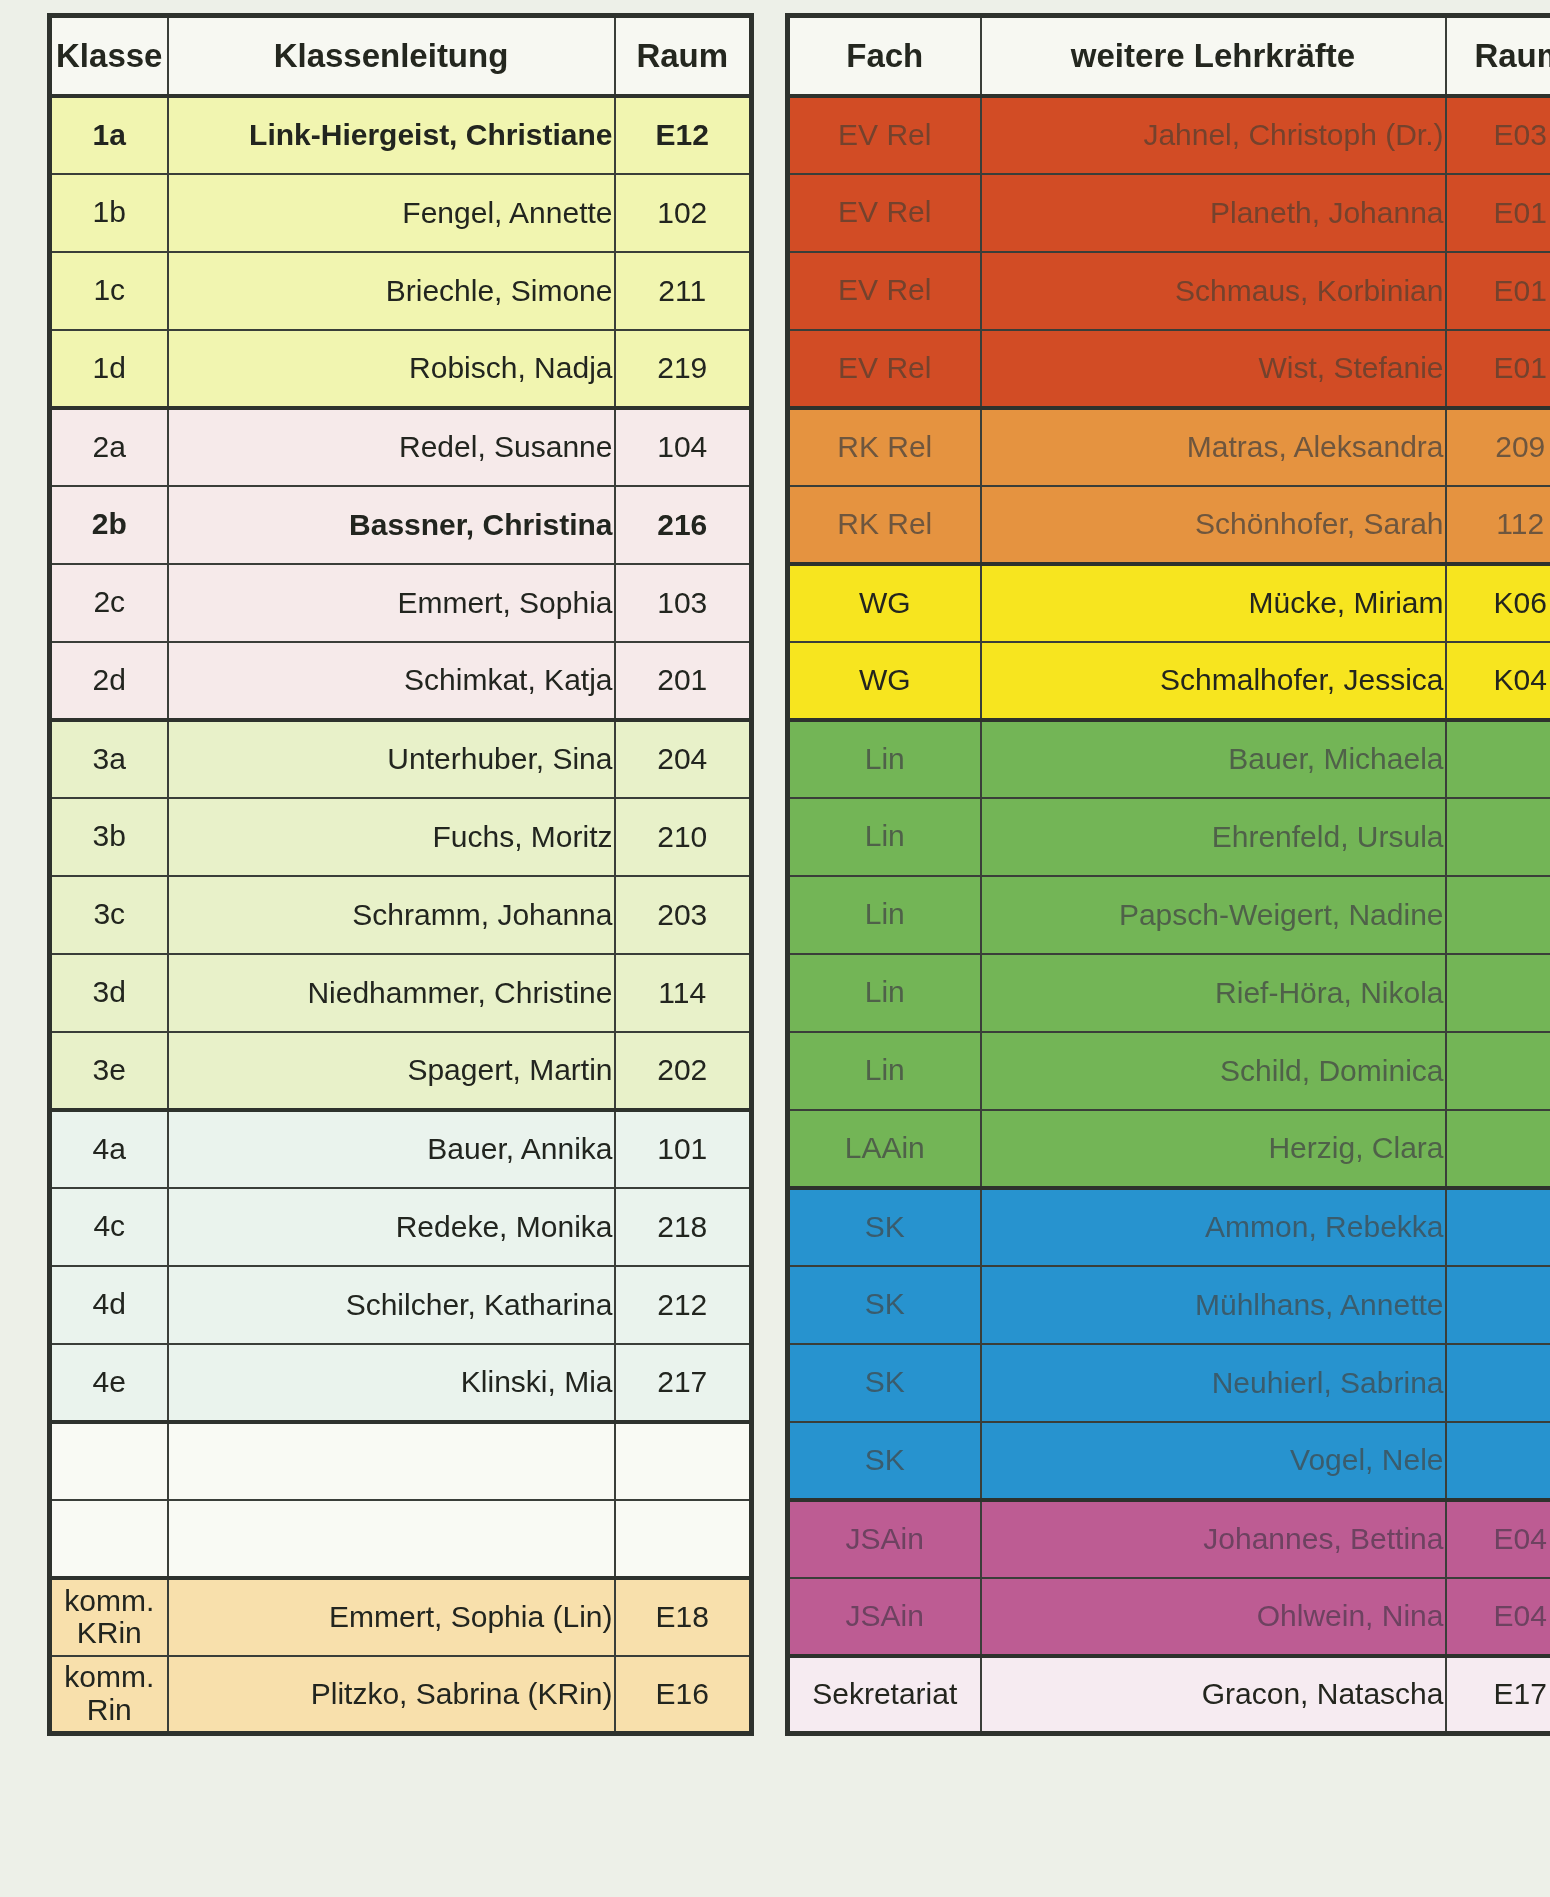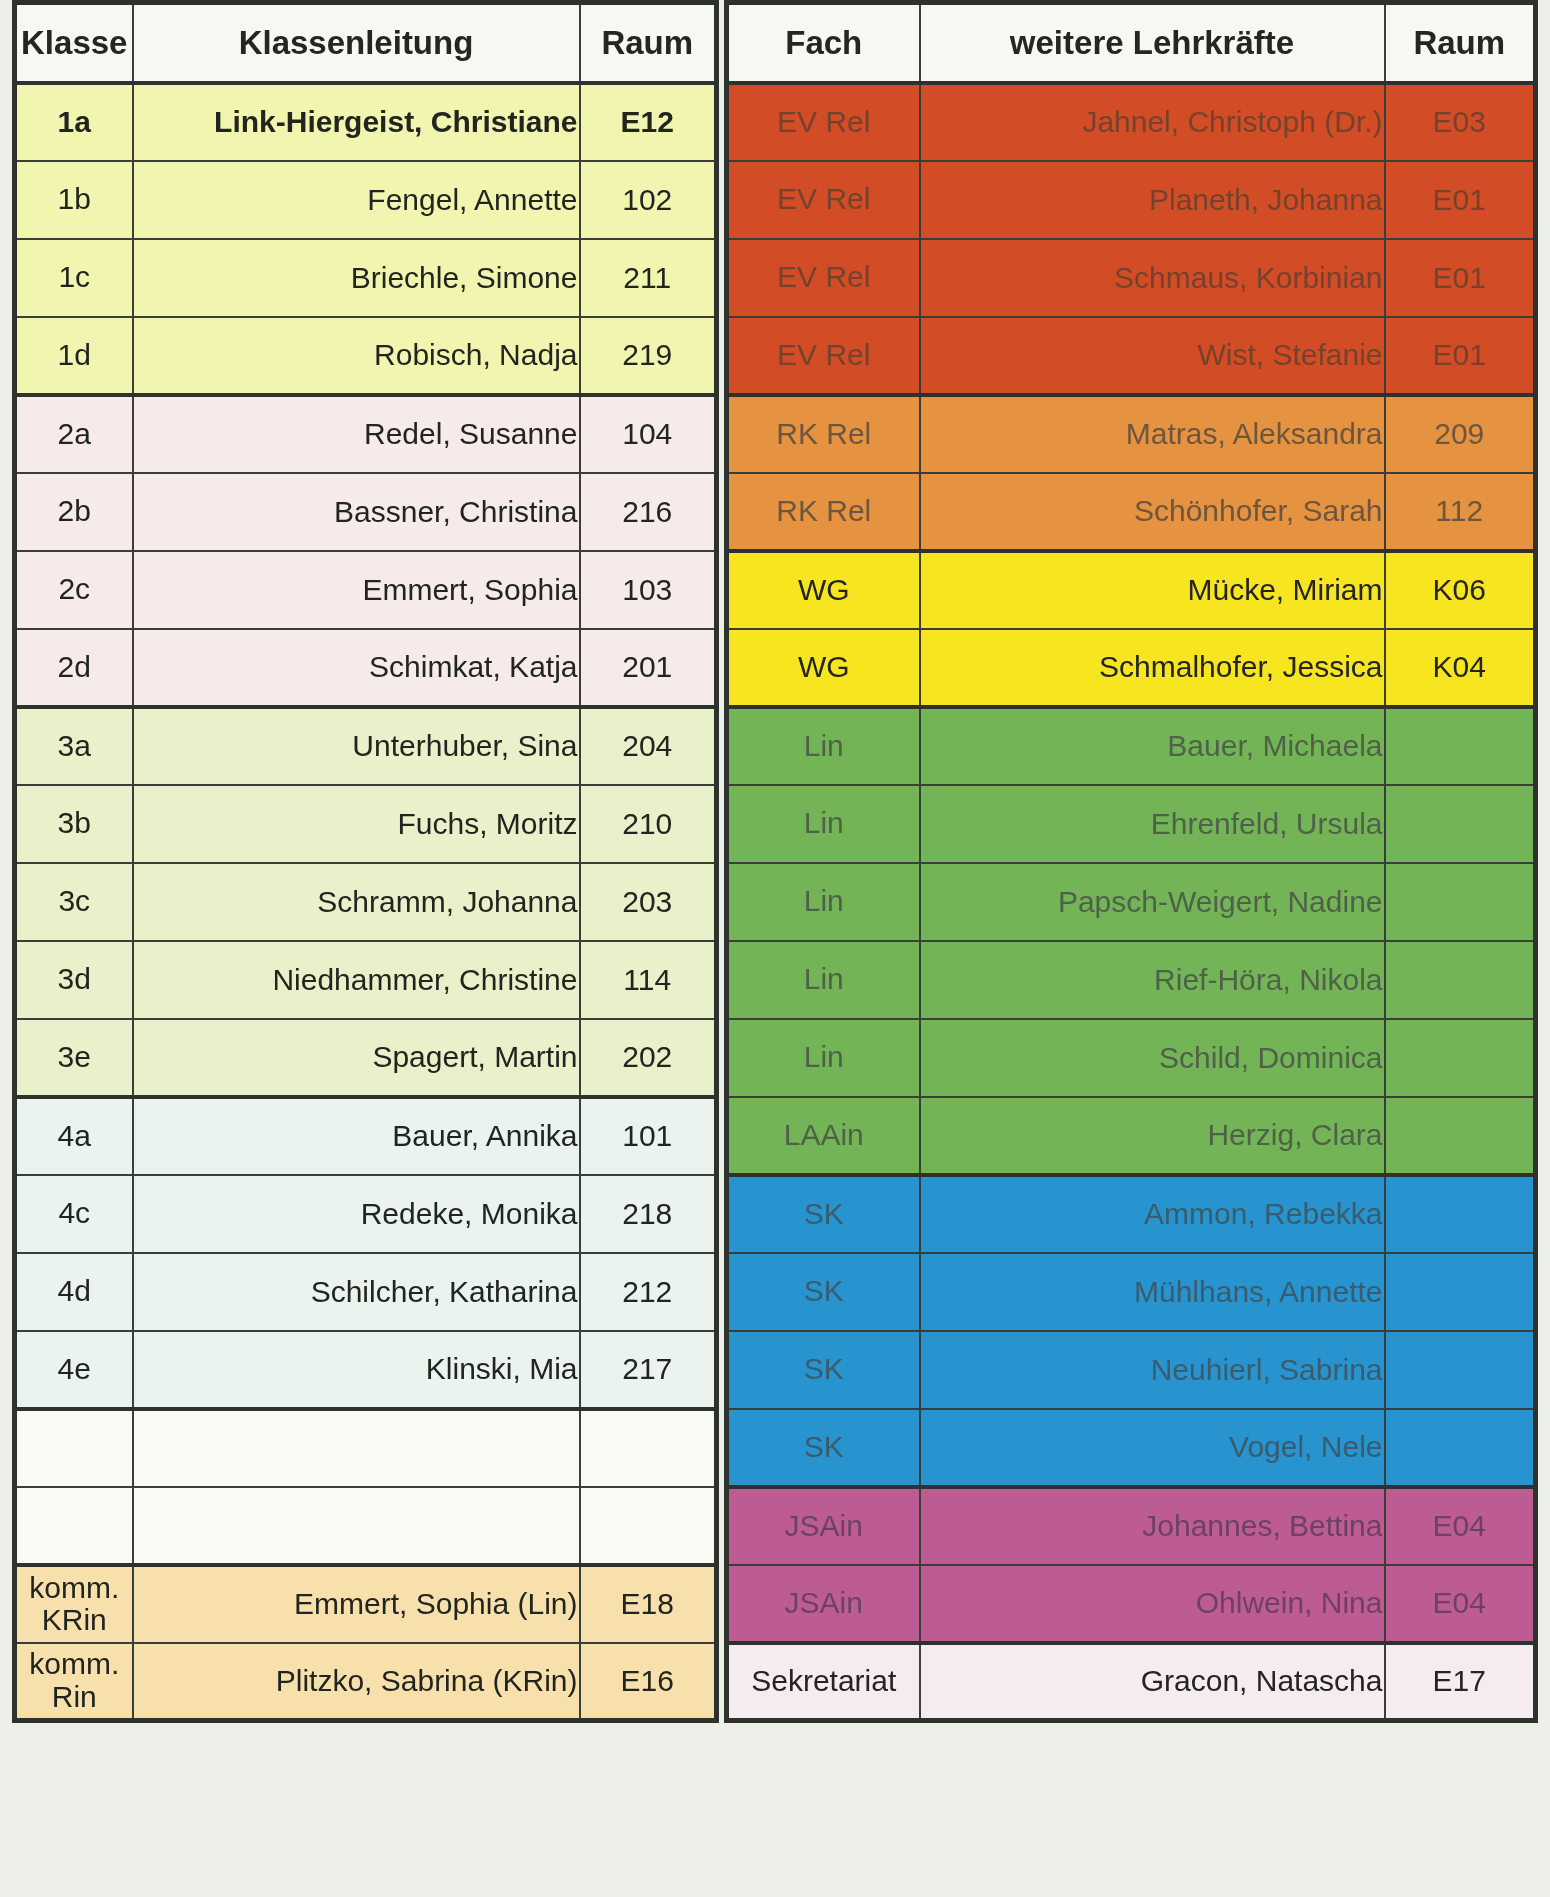--- a/index.html
+++ b/index.html
@@ -9,24 +9,25 @@
   body {
     width: 1550px;
     height: 1897px;
     background: #edf0e8;
     font-family: "Liberation Sans", sans-serif;
     overflow: hidden;
   }
   .page {
     position: relative;
     box-sizing: border-box;
-    padding: 0 0 0 12px;
+    padding: 13px 0 0 12px;
     display: flex;
-    gap: 5px;
+    gap: 31px;
     align-items: flex-start;
+    margin-left: 35px;
   }
   table.tbl {
     border-collapse: collapse;
     table-layout: fixed;
     border: 5px solid #2e322d;
     background: #f8f9f3;
   }
   table.tbl th,
   table.tbl td {
     border: 2px solid #3a3e39;
@@ -91,21 +92,21 @@
         <tr style="background: rgb(241, 245, 176); color: rgb(34, 37, 31);">
     <td class="c1">1d</td>
     <td class="c2">Robisch, Nadja</td>
     <td class="c3">219</td>
   </tr>
         <tr class="group-start" style="background: rgb(246, 234, 234); color: rgb(34, 37, 31);">
     <td class="c1">2a</td>
     <td class="c2">Redel, Susanne</td>
     <td class="c3">104</td>
   </tr>
-        <tr style="background: rgb(246, 234, 234); color: rgb(34, 37, 31);">
+        <tr style="background: rgb(246, 234, 234); color: rgb(34, 37, 31); font-weight: bold;">
     <td class="c1">2b</td>
     <td class="c2">Bassner, Christina</td>
     <td class="c3">216</td>
   </tr>
         <tr style="background: rgb(246, 234, 234); color: rgb(34, 37, 31);">
     <td class="c1">2c</td>
     <td class="c2">Emmert, Sophia</td>
     <td class="c3">103</td>
   </tr>
         <tr style="background: rgb(246, 234, 234); color: rgb(34, 37, 31);">

